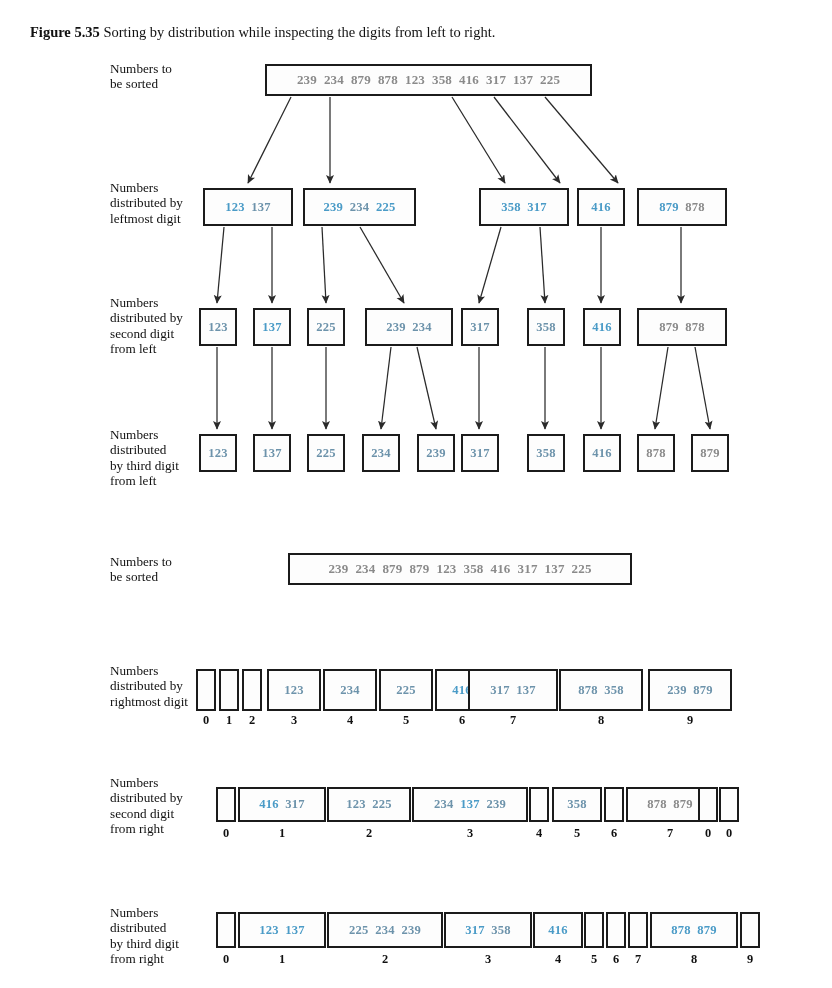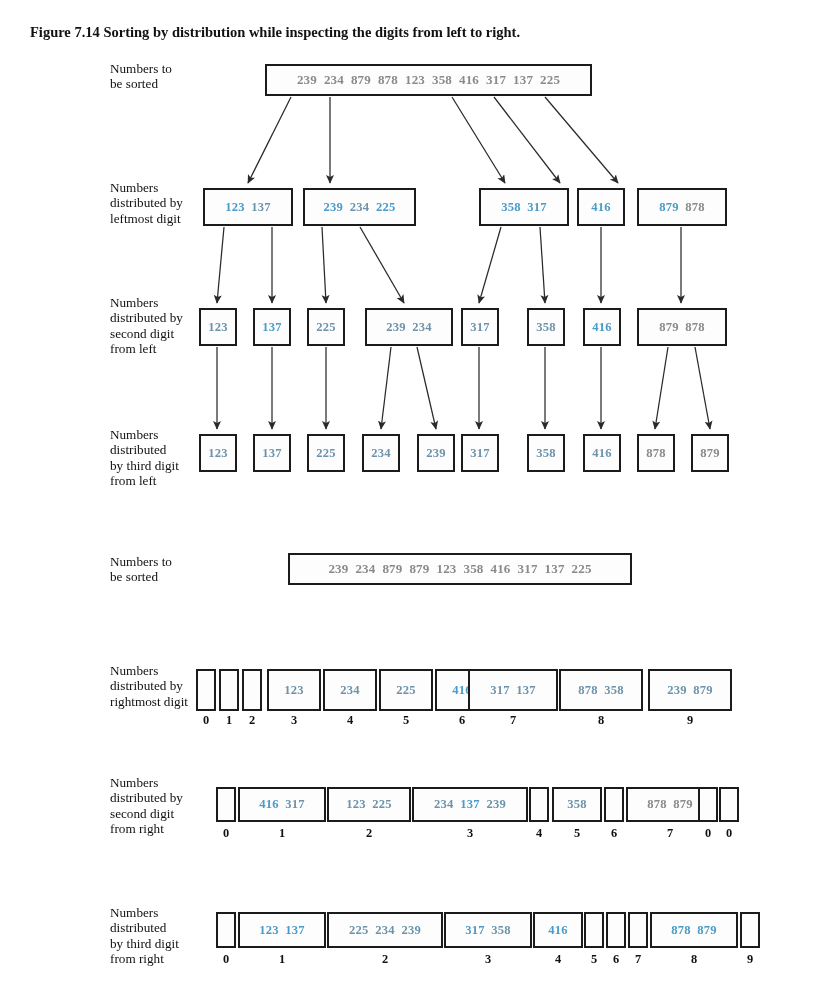--- a/index.html
+++ b/index.html
@@ -20,21 +20,21 @@
 
   
   .caption {
     position: absolute;
     font-family: "Liberation Serif", "DejaVu Serif", serif;
     font-size: 14.5px;
     color: #111111;
     white-space: nowrap;
   }
   .caption .cap-label { font-weight: bold; }
-  .caption .cap-text  { font-weight: bold; }
+  .caption .cap-text  { font-weight: normal; }
 
   
   .rowlabel {
     position: absolute;
     font-family: "Liberation Serif", "DejaVu Serif", serif;
     font-size: 13.2px;
     line-height: 15.4px;
     color: #111111;
     white-space: pre;
   }
@@ -82,21 +82,21 @@
 
   
   .arrows { position: absolute; left: 0; top: 0; pointer-events: none; }
 </style>
 </head>
 <body>
 
 <div class="page">
 
   <div class="caption" style="left:30px; top:24px;">
-    <span class="cap-label">Figure 7.14</span>
+    <span class="cap-label">Figure 5.35</span>
     <span class="cap-text">Sorting by distribution while inspecting the digits from left to right.</span>
   </div>
 
   <svg class="arrows" width="832" height="500" style="top:0;left:0;">
     <defs>
       <marker id="ah" markerWidth="9" markerHeight="9" refX="6.4" refY="3.2" orient="auto" markerUnits="strokeWidth">
         <path d="M0,0 L7,3.2 L0,6.4 L1.6,3.2 z" fill="#2a2a2a"></path>
       </marker>
     </defs>
     <g stroke="#2a2a2a" stroke-width="1.25" fill="none" marker-end="url(#ah)">

